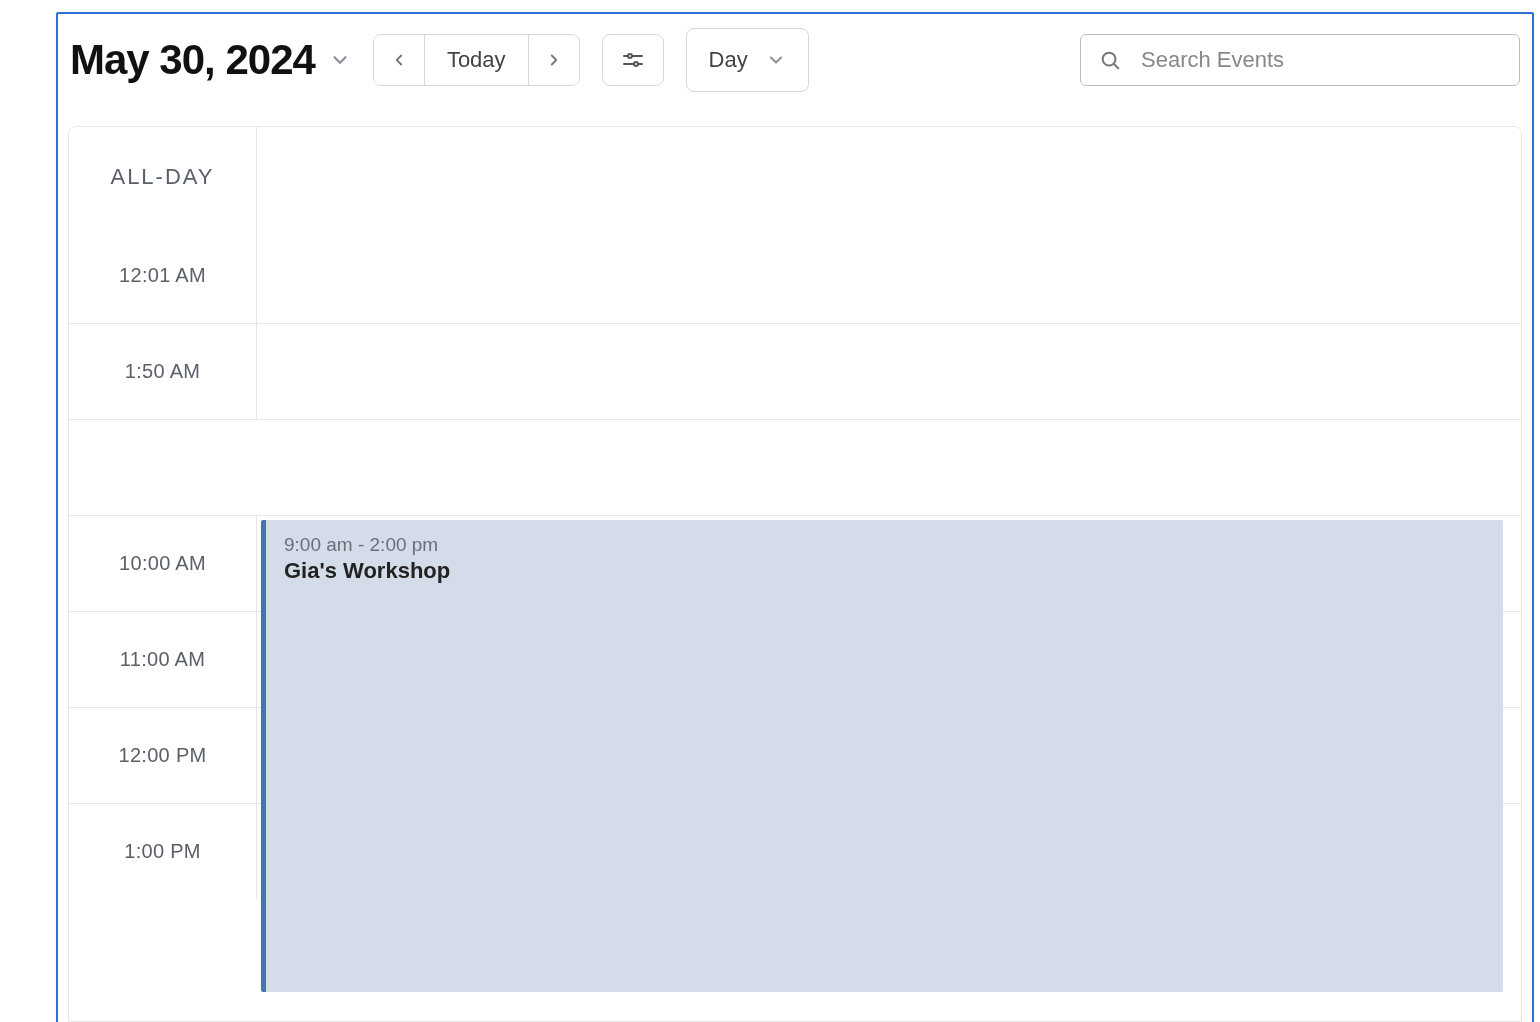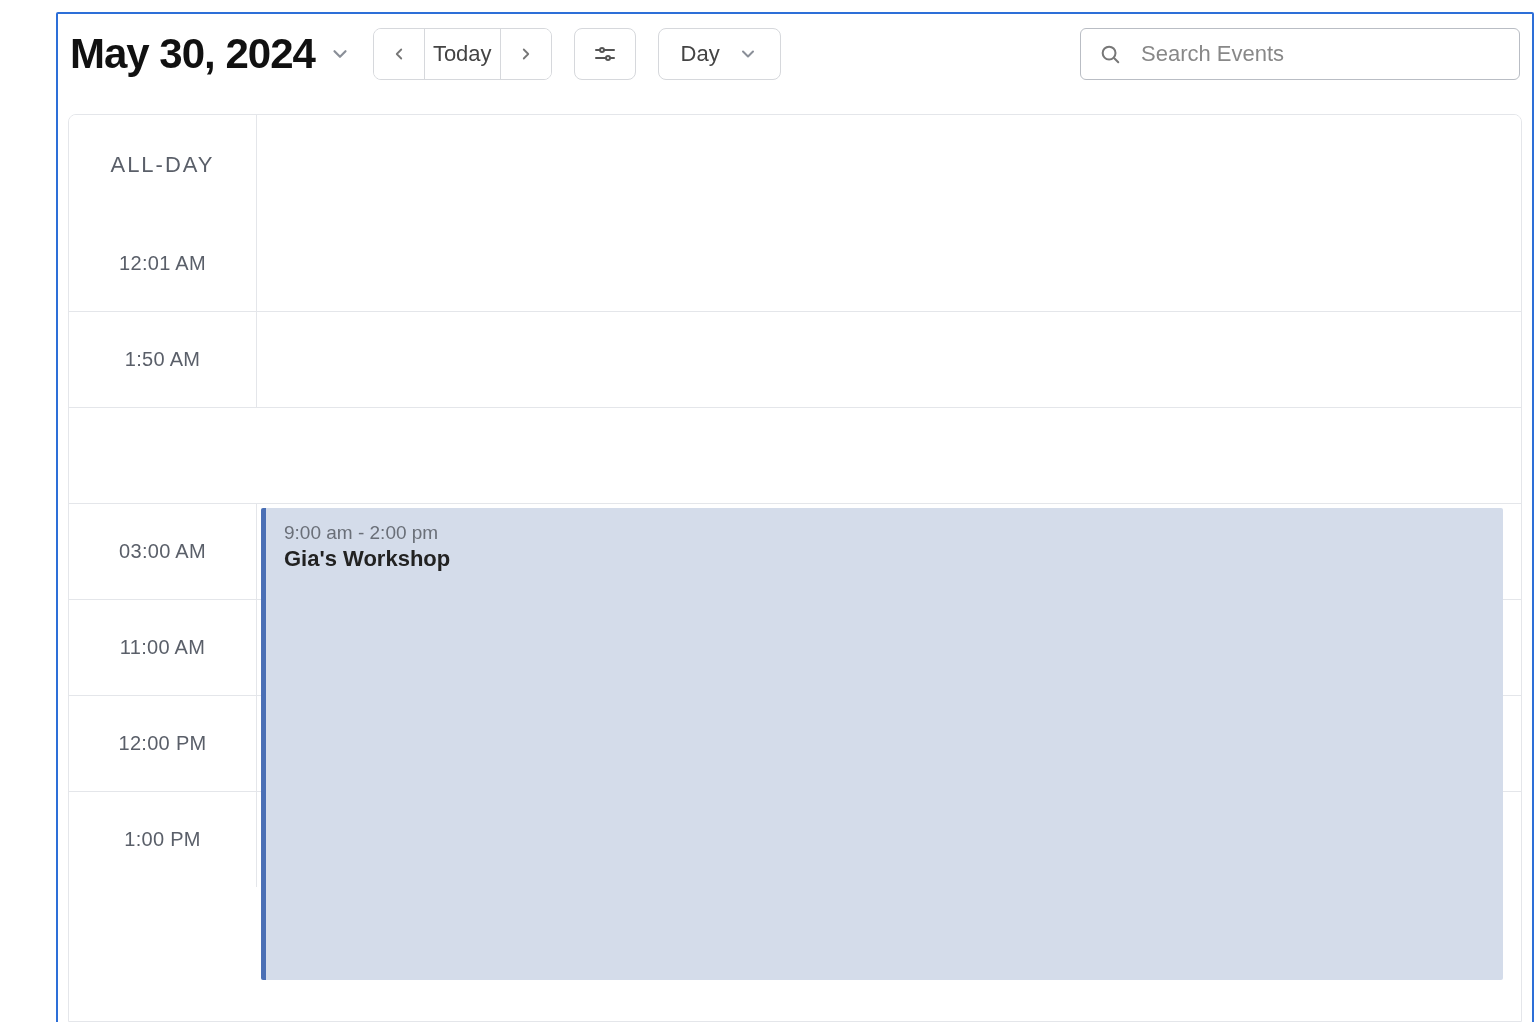--- a/index.html
+++ b/index.html
@@ -56,39 +56,39 @@
     display: flex;
     align-items: center;
     justify-content: center;
     cursor: pointer;
     color: #555;
     font-size: 22px;
     padding: 0 20px;
   }
   .btn-sep { border-left: 1px solid #d6d8dc; }
   .btn.nav-arrow { padding: 0 16px; color: #777; }
-  .btn.today { font-size: 22px; color: #444; padding: 0 8px; }
+  .btn.today { font-size: 22px; color: #444; padding: 0 22px; }
 
   .btn-single {
     border: 1px solid #d6d8dc;
     border-radius: 8px;
     height: 52px;
     display: inline-flex;
     align-items: center;
     justify-content: center;
     cursor: pointer;
     background: #fff;
     padding: 0 18px;
     color: #555;
   }
 
   .view-select {
     border: 1px solid #d6d8dc;
     border-radius: 8px;
-    height: 52px;
+    height: 64px;
     display: inline-flex;
     align-items: center;
     gap: 18px;
     padding: 0 22px;
     cursor: pointer;
     color: #444;
     font-size: 22px;
     background: #fff;
   }
   .view-select .chev { color: #8a8f98; }
@@ -271,21 +271,21 @@
           <div class="slot"></div>
         </div>
         <div class="row">
           <div class="time-cell">1:50 AM</div>
           <div class="slot"></div>
         </div>
         <div class="row">
           <div class="slot"></div>
         </div>
         <div class="row">
-          <div class="time-cell">03:00 AM</div>
+          <div class="time-cell">10:00 AM</div>
           <div class="slot"></div>
         </div>
         <div class="row">
           <div class="time-cell">11:00 AM</div>
           <div class="slot"></div>
         </div>
         <div class="row">
           <div class="time-cell">12:00 PM</div>
           <div class="slot"></div>
         </div>

